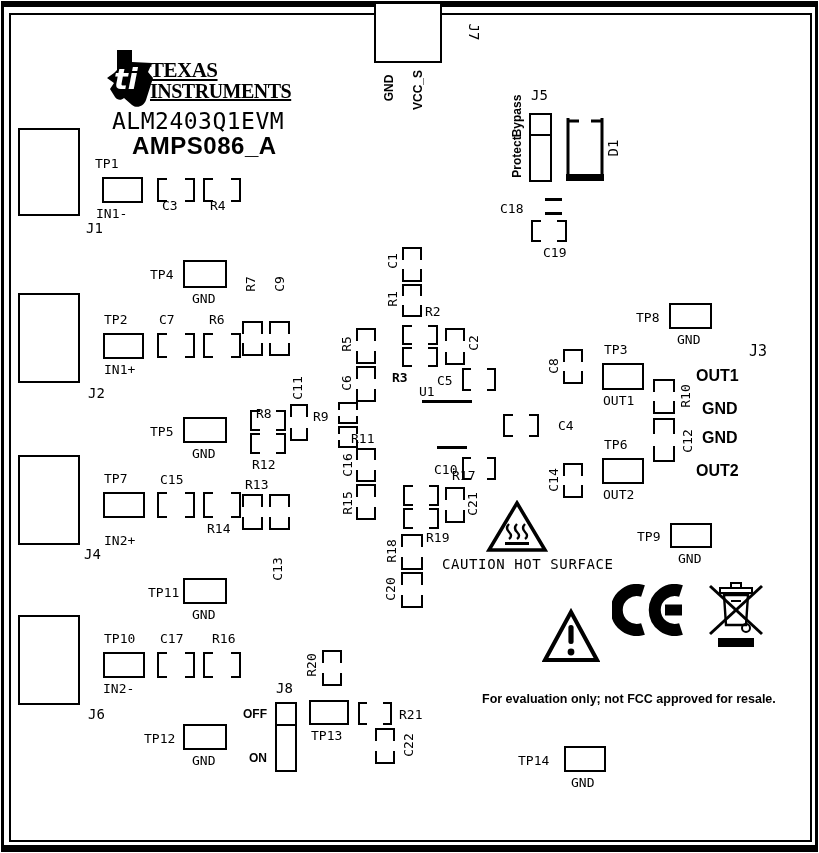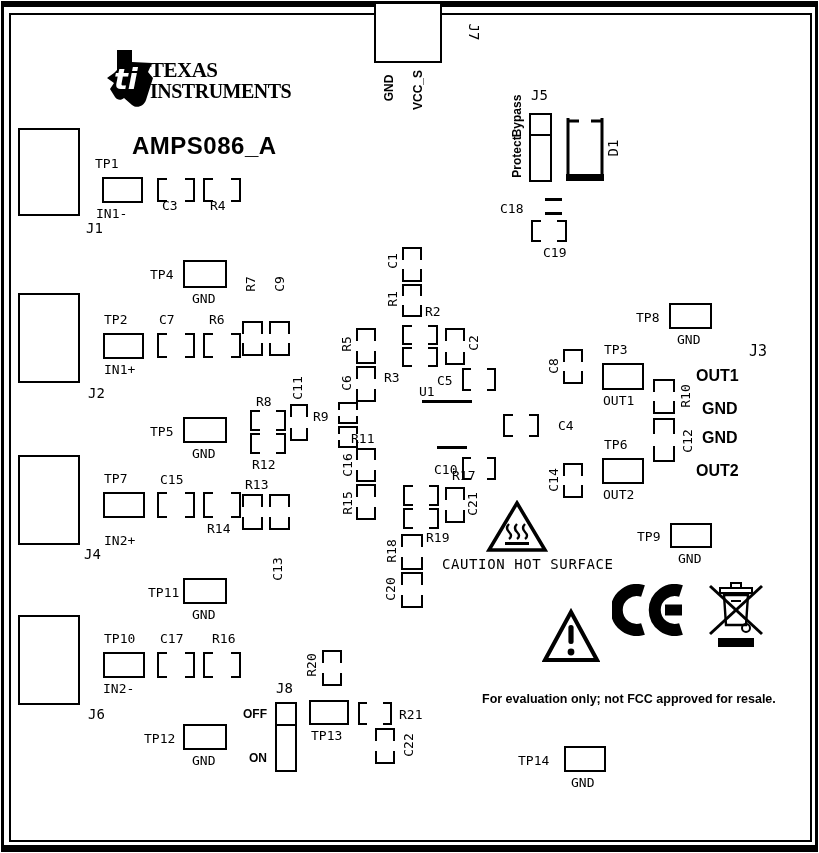--- a/index.html
+++ b/index.html
@@ -26,21 +26,21 @@
   .lineseg{background:#000;}
   .lbl{white-space:nowrap;line-height:1;}
   .mono13{font:13px "DejaVu Sans Mono",monospace;}
   .mono14{font:14px "DejaVu Sans Mono",monospace;}
   .mono15{font:15px "DejaVu Sans Mono",monospace;}
   .pin{font:bold 16px "Liberation Sans",sans-serif;}
   .pinS{font:bold 12px "Liberation Sans",sans-serif;}
   .rot{transform:translate(-50%,-50%) rotate(-90deg);}
   .rotcw{transform:translate(-50%,-50%) rotate(90deg);}
   .brand{font-family:"Liberation Serif",serif;font-weight:bold;letter-spacing:-0.5px;
-         text-transform:uppercase;line-height:1;}
+         text-transform:uppercase;line-height:1;text-decoration:underline;}
   #brand-top{left:150px;top:60px;font-size:21px;}
   #brand-bottom{left:150px;top:81px;font-size:20px;}
   #board-name{left:112px;top:108px;font:23px "DejaVu Sans Mono",monospace;letter-spacing:0.5px;}
   #board-rev{left:132px;top:132px;font:bold 24px "Liberation Sans",sans-serif;letter-spacing:0.5px;}
   #hot-text{left:442px;top:556px;font:14px "DejaVu Sans Mono",monospace;letter-spacing:0.6px;}
   #guide-text{left:437px;top:669px;font:15px "DejaVu Sans Mono",monospace;letter-spacing:-0.3px;}
   #fcc-text{left:482px;top:692px;font:bold 12.5px "Liberation Sans",sans-serif;}
   #ti-logo{left:97px;top:48px;}
   #d1-shape{left:564px;top:114px;}
   #hot-icon{left:486px;top:500px;}
@@ -54,20 +54,21 @@
 <div id="board">
   <div class="outer-border"></div>
   <div class="inner-border"></div>
 
   <svg id="ti-logo" class="abs" width="58" height="62" viewBox="0 0 58 62">
     <path d="M20 2 h15 v12 l20 1 -4 9 5 6 -7 22 c-2 6 -9 9 -14 5 l-8 -7 c-3 3 -7 2 -9 -1 l-5 -8 4 -6 -7 -5 7 -5 3 -3 z" fill="#000"></path>
     <text x="17" y="41" font-family="DejaVu Sans, sans-serif" font-style="italic" font-weight="bold" font-size="29" fill="#fff">ti</text>
   </svg>
   <div id="brand-top" class="abs brand">Texas</div>
   <div id="brand-bottom" class="abs brand">Instruments</div>
+  <div id="board-name" class="abs">ALM2403Q1EVM</div>
   <div id="board-rev" class="abs">AMPS086_A</div>
 
   <svg id="d1-shape" class="abs" width="42" height="70" viewBox="0 0 42 70">
     <path d="M4 7 h11 M4 4 v58 M38 7 h-11 M38 4 v58" stroke="#000" stroke-width="3" fill="none"></path>
     <rect x="2" y="60" width="38" height="7" fill="#000"></rect>
   </svg>
 
   <svg id="hot-icon" class="abs" width="62" height="54" viewBox="0 0 62 54">
     <path d="M31 3 L59 50 L3 50 Z" fill="none" stroke="#000" stroke-width="3.5"></path>
     <path d="M23 39 q4 -3 0 -7 q-4 -4 0 -8" fill="none" stroke="#000" stroke-width="2.4"></path>
@@ -187,21 +188,21 @@
     <span class="abs lbl mono13 rot" style="left: 250px; top: 284px;">R7</span>
     <div class="abs fp v2" style="left: 269px; top: 321px; width: 21px; height: 35px;">
       <i class="a"></i>
       <i class="b"></i>
     </div>
     <span class="abs lbl mono13 rot" style="left: 279px; top: 284px;">C9</span>
     <div class="abs fp h2" style="left: 250px; top: 410px; width: 36px; height: 21px;">
       <i class="a"></i>
       <i class="b"></i>
     </div>
-    <span class="abs lbl mono13" style="left: 256px; top: 394px;">R8</span>
+    <span class="abs lbl mono13" style="left: 256px; top: 406px;">R8</span>
     <div class="abs fp h2" style="left: 250px; top: 433px; width: 36px; height: 21px;">
       <i class="a"></i>
       <i class="b"></i>
     </div>
     <span class="abs lbl mono13" style="left: 252px; top: 457px;">R12</span>
     <div class="abs fp v2" style="left: 290px; top: 404px; width: 18px; height: 37px;">
       <i class="a"></i>
       <i class="b"></i>
     </div>
     <span class="abs lbl mono13 rot" style="left: 297px; top: 388px;">C11</span>
@@ -242,21 +243,21 @@
     <span class="abs lbl mono13 rot" style="left: 392px; top: 261px;">C1</span>
     <div class="abs fp v2" style="left: 402px; top: 284px; width: 20px; height: 33px;">
       <i class="a"></i>
       <i class="b"></i>
     </div>
     <span class="abs lbl mono13 rot" style="left: 392px; top: 299px;">R1</span>
     <div class="abs fp h2" style="left: 402px; top: 325px; width: 36px; height: 20px;">
       <i class="a"></i>
       <i class="b"></i>
     </div>
-    <span class="abs lbl mono13" style="left: 384px; top: 370px;">R3</span>
+    <span class="abs lbl mono13" style="left: 392px; top: 370px; font-weight: bold;">R3</span>
     <div class="abs fp h2" style="left: 402px; top: 347px; width: 36px; height: 20px;">
       <i class="a"></i>
       <i class="b"></i>
     </div>
     <div class="abs fp v2" style="left: 445px; top: 328px; width: 20px; height: 37px;">
       <i class="a"></i>
       <i class="b"></i>
     </div>
     <span class="abs lbl mono13 rot" style="left: 473px; top: 343px;">C2</span>
     <div class="abs fp h2" style="left: 462px; top: 368px; width: 34px; height: 23px;">

